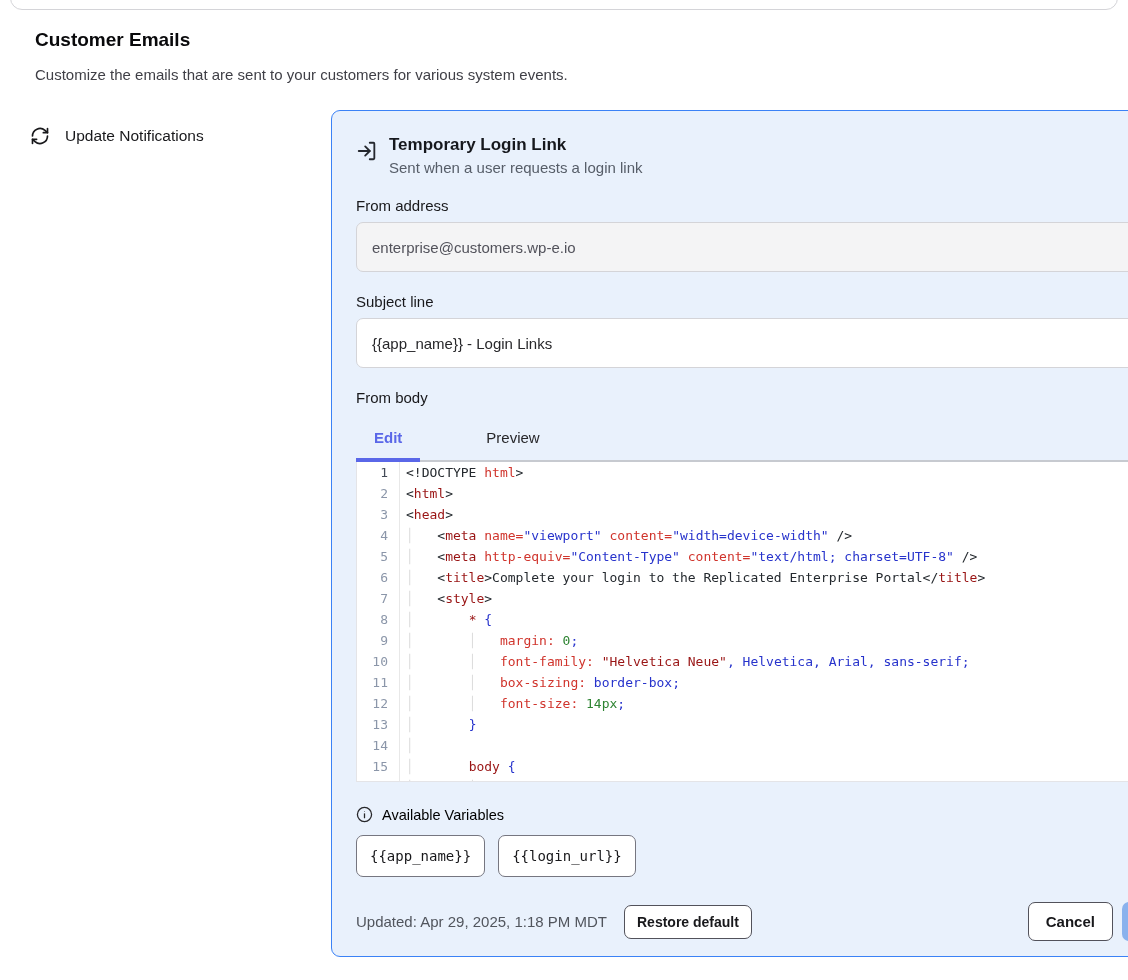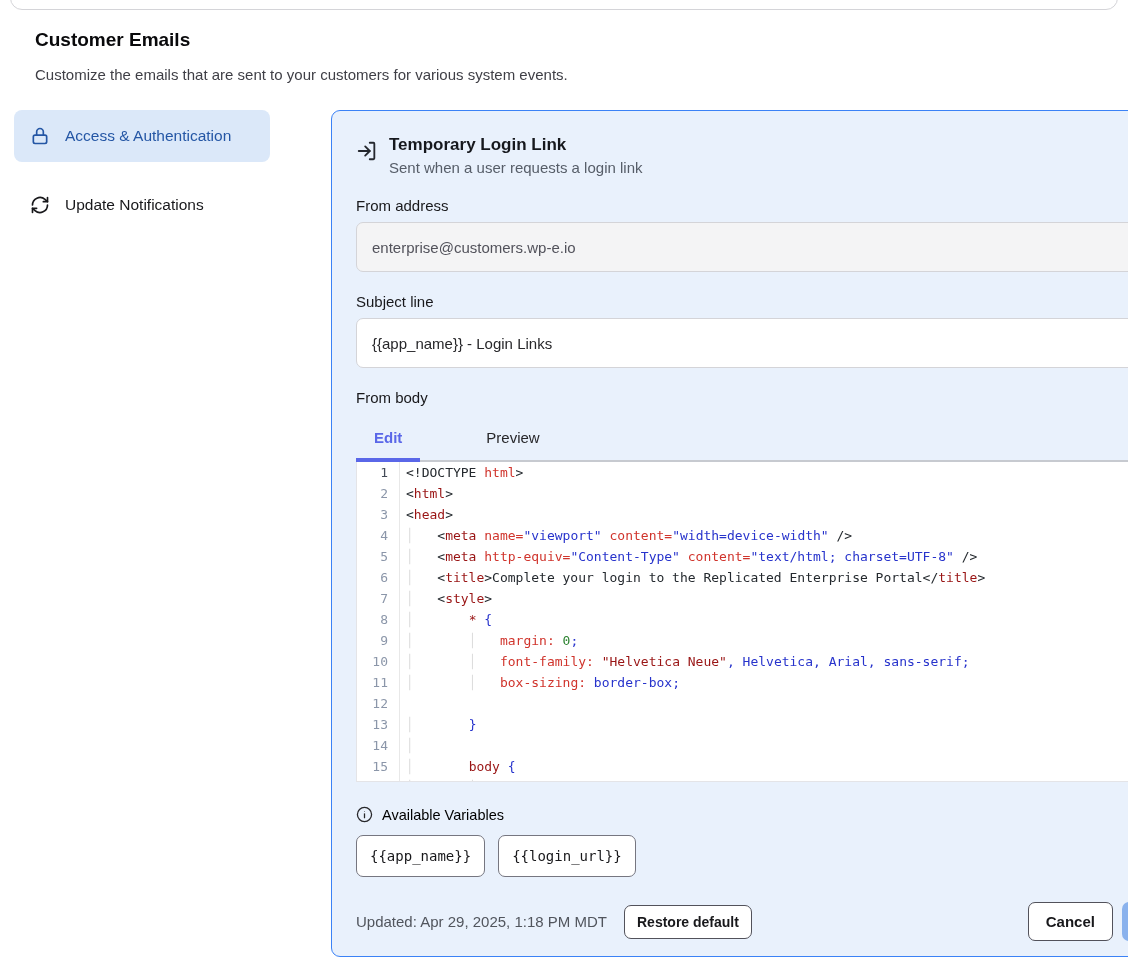--- a/index.html
+++ b/index.html
@@ -83,29 +83,20 @@
 </style>
 </head>
 <body>
 
 <div class="top-cut"></div>
 
 <h1 class="page-title">Customer Emails</h1>
 <p class="page-sub">Customize the emails that are sent to your customers for various system events.</p>
 
 <nav class="sidebar">
-    <div class="side-item sel">
-      <span class="ic">
-        <svg width="20" height="20" viewBox="0 0 24 24" fill="none" stroke="currentColor" stroke-width="2" stroke-linecap="round" stroke-linejoin="round">
-          <rect x="4" y="11" width="16" height="10" rx="2"></rect>
-          <path d="M8 11V7a4 4 0 0 1 8 0v4"></path>
-        </svg>
-      </span>
-      <span class="lbl">Access &amp; Authentication</span>
-    </div>
     <div class="side-item">
       <span class="ic">
         <svg width="20" height="20" viewBox="0 0 24 24" fill="none" stroke="currentColor" stroke-width="2" stroke-linecap="round" stroke-linejoin="round">
           <path d="M3 12a9 9 0 0 1 15-6.7L21 8"></path>
           <path d="M21 3v5h-5"></path>
           <path d="M21 12a9 9 0 0 1-15 6.7L3 16"></path>
           <path d="M3 21v-5h5"></path>
         </svg>
       </span>
       <span class="lbl">Update Notifications</span>
@@ -150,21 +141,21 @@
         <div class="crow"><span class="ln">2</span><span class="codetxt"><span class="seg-p">&lt;</span><span class="seg-tag">html</span><span class="seg-p">&gt;</span></span></div>
         <div class="crow"><span class="ln">3</span><span class="codetxt"><span class="seg-p">&lt;</span><span class="seg-tag">head</span><span class="seg-p">&gt;</span></span></div>
         <div class="crow"><span class="ln">4</span><span class="codetxt"><span class="seg-ig">│</span><span class="seg-p">   &lt;</span><span class="seg-tag">meta</span><span class="seg-p"> </span><span class="seg-attr">name=</span><span class="seg-val">"viewport"</span><span class="seg-p"> </span><span class="seg-attr">content=</span><span class="seg-val">"width=device-width"</span><span class="seg-p"> /&gt;</span></span></div>
         <div class="crow"><span class="ln">5</span><span class="codetxt"><span class="seg-ig">│</span><span class="seg-p">   &lt;</span><span class="seg-tag">meta</span><span class="seg-p"> </span><span class="seg-attr">http-equiv=</span><span class="seg-val">"Content-Type"</span><span class="seg-p"> </span><span class="seg-attr">content=</span><span class="seg-val">"text/html; charset=UTF-8"</span><span class="seg-p"> /&gt;</span></span></div>
         <div class="crow"><span class="ln">6</span><span class="codetxt"><span class="seg-ig">│</span><span class="seg-p">   &lt;</span><span class="seg-tag">title</span><span class="seg-p">&gt;Complete your login to the Replicated Enterprise Portal&lt;/</span><span class="seg-tag">title</span><span class="seg-p">&gt;</span></span></div>
         <div class="crow"><span class="ln">7</span><span class="codetxt"><span class="seg-ig">│</span><span class="seg-p">   &lt;</span><span class="seg-tag">style</span><span class="seg-p">&gt;</span></span></div>
         <div class="crow"><span class="ln">8</span><span class="codetxt"><span class="seg-ig">│</span><span class="seg-p">       </span><span class="seg-tag">*</span><span class="seg-p"> </span><span class="seg-val">{</span></span></div>
         <div class="crow"><span class="ln">9</span><span class="codetxt"><span class="seg-ig">│</span><span class="seg-p">       </span><span class="seg-ig">│</span><span class="seg-p">   </span><span class="seg-attr">margin:</span><span class="seg-p"> </span><span class="seg-num">0</span><span class="seg-val">;</span></span></div>
         <div class="crow"><span class="ln">10</span><span class="codetxt"><span class="seg-ig">│</span><span class="seg-p">       </span><span class="seg-ig">│</span><span class="seg-p">   </span><span class="seg-attr">font-family:</span><span class="seg-p"> </span><span class="seg-tag">"Helvetica Neue"</span><span class="seg-val">,</span><span class="seg-p"> </span><span class="seg-val">Helvetica</span><span class="seg-val">,</span><span class="seg-p"> </span><span class="seg-val">Arial</span><span class="seg-val">,</span><span class="seg-p"> </span><span class="seg-val">sans-serif</span><span class="seg-val">;</span></span></div>
         <div class="crow"><span class="ln">11</span><span class="codetxt"><span class="seg-ig">│</span><span class="seg-p">       </span><span class="seg-ig">│</span><span class="seg-p">   </span><span class="seg-attr">box-sizing:</span><span class="seg-p"> </span><span class="seg-val">border-box</span><span class="seg-val">;</span></span></div>
-        <div class="crow"><span class="ln">12</span></div>
+        <div class="crow"><span class="ln">12</span><span class="codetxt"><span class="seg-ig">│</span><span class="seg-p">       </span><span class="seg-ig">│</span><span class="seg-p">   </span><span class="seg-attr">font-size:</span><span class="seg-p"> </span><span class="seg-num">14px</span><span class="seg-val">;</span></span></div>
         <div class="crow"><span class="ln">13</span><span class="codetxt"><span class="seg-ig">│</span><span class="seg-p">       </span><span class="seg-val">}</span></span></div>
         <div class="crow"><span class="ln">14</span><span class="codetxt"><span class="seg-ig">│</span></span></div>
         <div class="crow"><span class="ln">15</span><span class="codetxt"><span class="seg-ig">│</span><span class="seg-p">       </span><span class="seg-tag">body</span><span class="seg-p"> </span><span class="seg-val">{</span></span></div>
         <div class="crow"><span class="ln">16</span><span class="codetxt"><span class="seg-ig">│</span><span class="seg-p">       </span><span class="seg-ig">│</span><span class="seg-p">   </span><span class="seg-attr">background-color:</span><span class="seg-p"> </span><span class="seg-val">#f8f8f8</span><span class="seg-val">;</span></span></div>
       </div>
     <div class="vscroll"></div>
     <div class="vthumb"></div>
   </div>
 
   <div class="vars-row">

